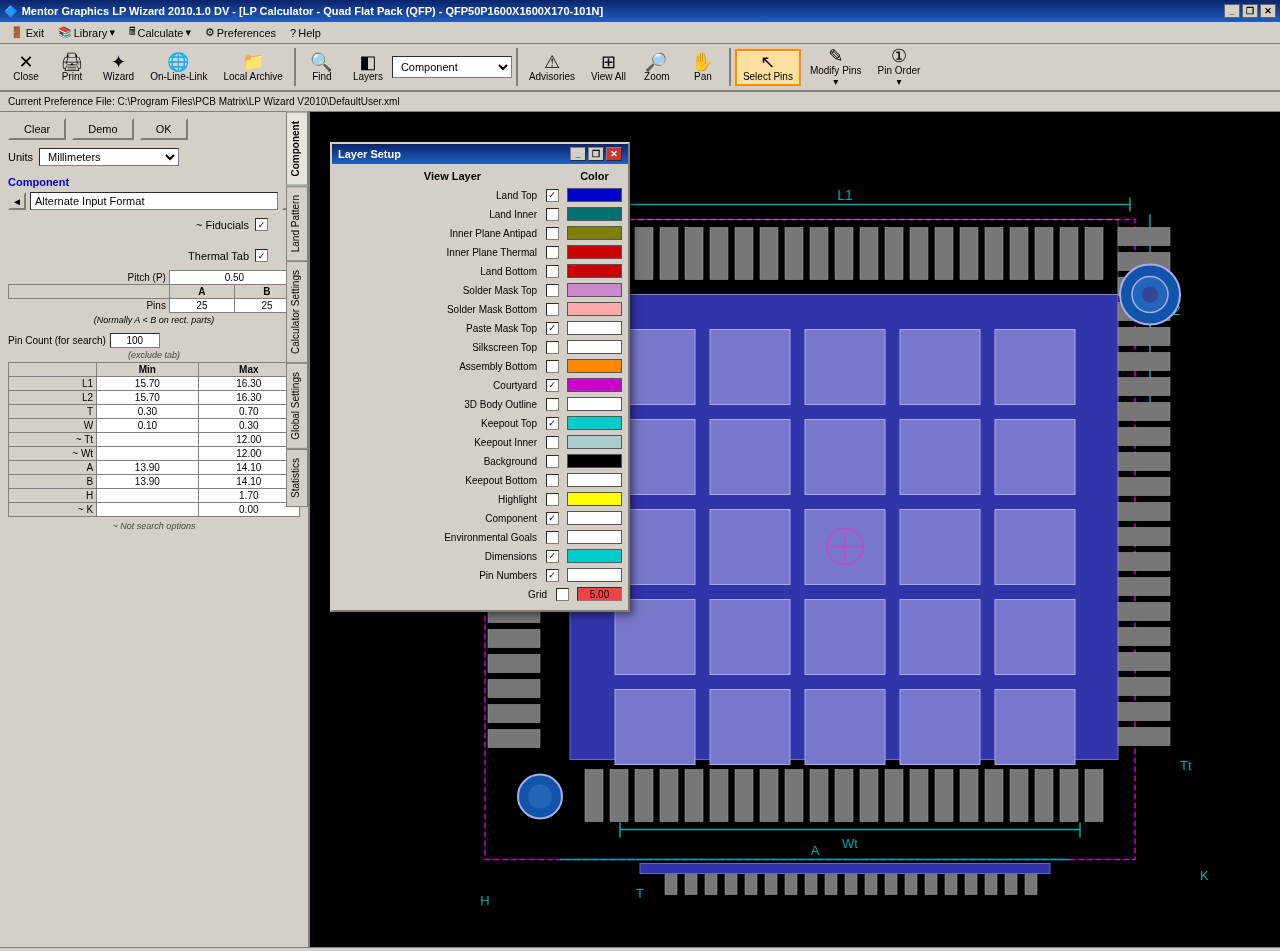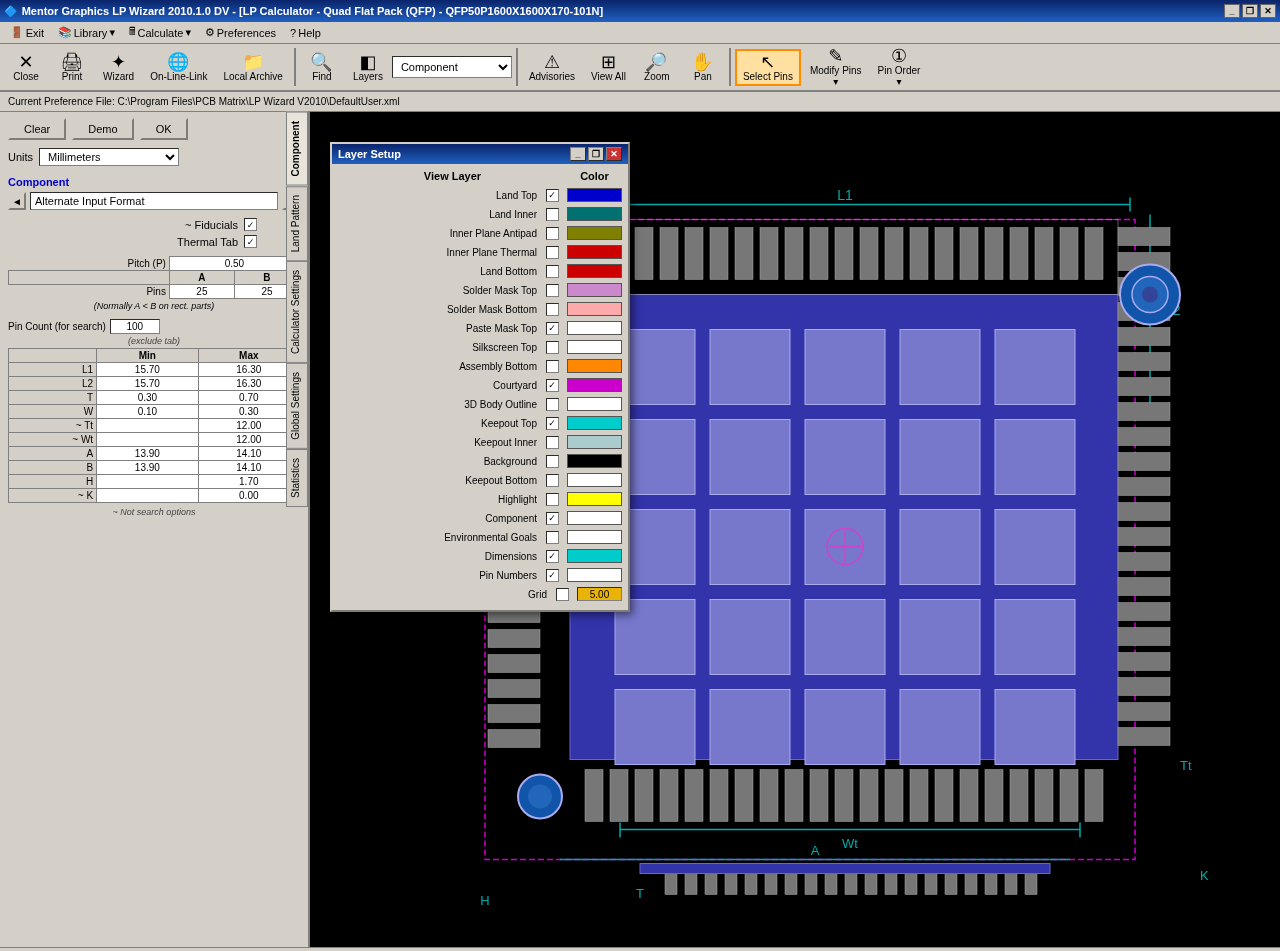--- a/index.html
+++ b/index.html
@@ -145,24 +145,24 @@
       flex: 1;
       border: 1px inset #808080;
       background: white;
       padding: 1px 4px;
       font-size: 11px;
       height: 18px;
     }
 
     
     #options-row {
-      padding: 4px 21px;
+      padding: 4px 10px;
       display: flex;
       flex-direction: column;
-      gap: 4px;
+      gap: 18px;
     }
     .option-row {
       display: flex;
       align-items: center;
       justify-content: flex-end;
       gap: 6px;
       margin-right: 30px;
     }
 
     
@@ -962,21 +962,21 @@
         <div class="lr-check">
                 <div class="cb checked"></div>
               </div>
         <div class="lr-color" style="background-color:#ffffff;"></div>
       </div>
             <div class="layer-row">
         <span class="lr-name">Grid</span>
         <div class="lr-check">
                 <div class="cb"></div>
               </div>
-        <input type="text" style="width: 45px; height: 14px; border: 1px inset rgb(128, 128, 128); background: #eab308; text-align: center; font-size: 10px; margin-left: 6px;" value="5.00">
+        <input type="text" style="width: 45px; height: 14px; border: 1px inset rgb(128, 128, 128); background: #ef4444; text-align: center; font-size: 10px; margin-left: 6px;" value="5.00">
       </div>
           </div>
       </div>
     </div>
   </div>
 </div>
 
 <div id="status-bar">
   
 </div>

